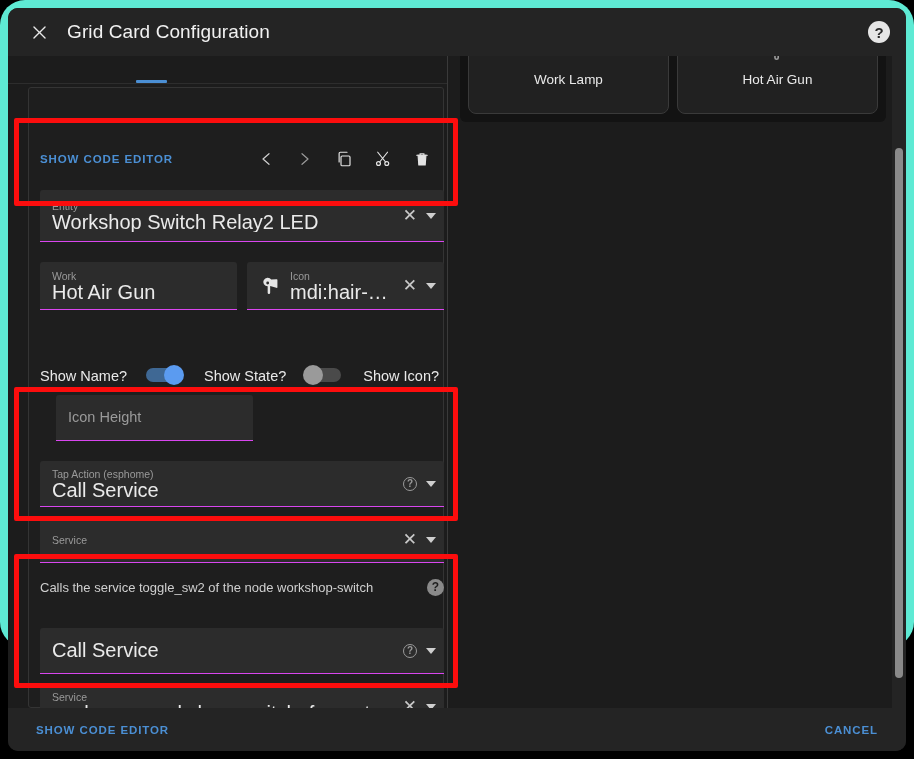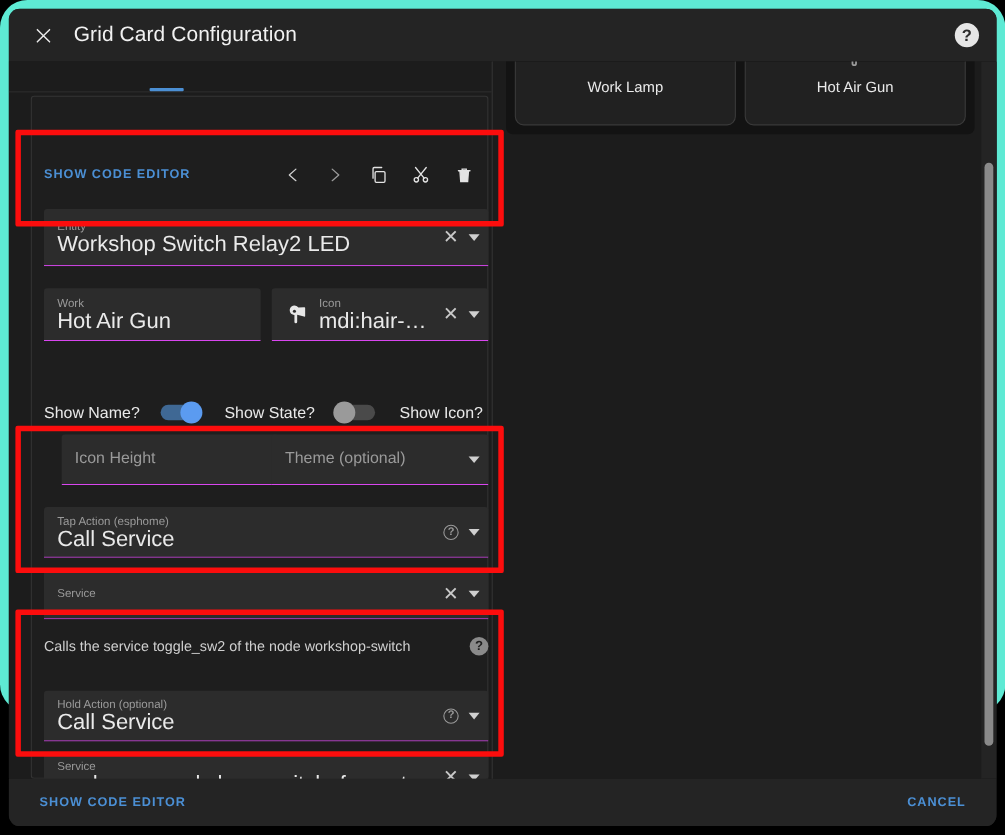--- a/index.html
+++ b/index.html
@@ -268,28 +268,20 @@
           <span class="tg-label" style="margin-left:22px;">Show Icon?</span>
 
         </div>
 
         <div class="field" style="left:48px; top:339px; width:197px; height:46px;">
           <div class="col">
             <div class="ph">Icon Height</div>
           </div>
         </div>
 
-        <div class="field" style="left:239px; top:339px; width:197px; height:46px;">
-          <div class="col">
-            <div class="ph">Theme (optional)</div>
-          </div>
-          <div class="adorn">
-            <span class="caret"></span>
-          </div>
-        </div>
 
         <div class="field" style="left:32px; top:405px; width:404px; height:46px;">
           <div class="col">
             <div class="lbl">Tap Action (esphome)</div>
             <div class="val">Call Service</div>
           </div>
           <div class="adorn">
             <span class="qmark">?</span>
             <span class="caret"></span>
           </div>
@@ -305,21 +297,20 @@
           </div>
         </div>
 
         <div class="help-text" style="left:32px; top:521px; width:404px;">
           <span>Calls the service toggle_sw2 of the node workshop-switch</span>
           <span class="qmark-filled" style="margin-left:auto;">?</span>
         </div>
 
         <div class="field" style="left:32px; top:572px; width:404px; height:46px;">
           <div class="col">
-            <div class="lbl">Hold Action (optional)</div>
             <div class="val">Call Service</div>
           </div>
           <div class="adorn">
             <span class="qmark">?</span>
             <span class="caret"></span>
           </div>
         </div>
 
         <div class="field" style="left:32px; top:628px; width:404px; height:46px;">
           <div class="col">

